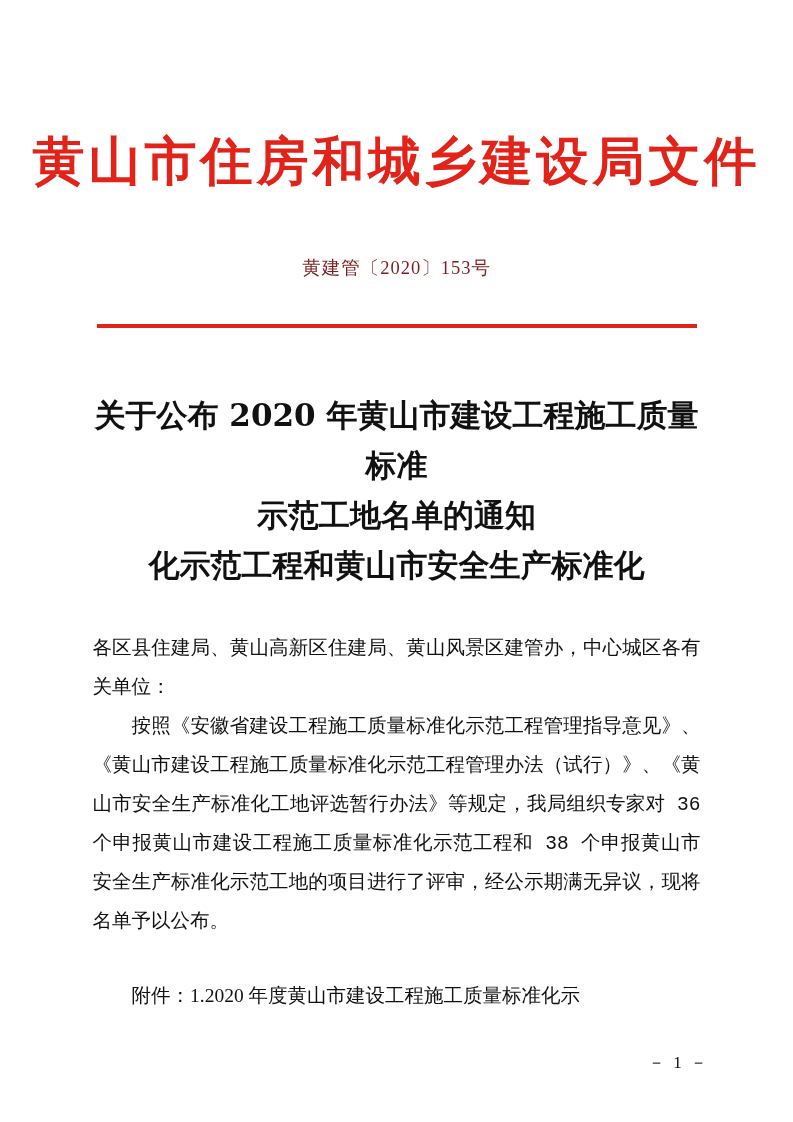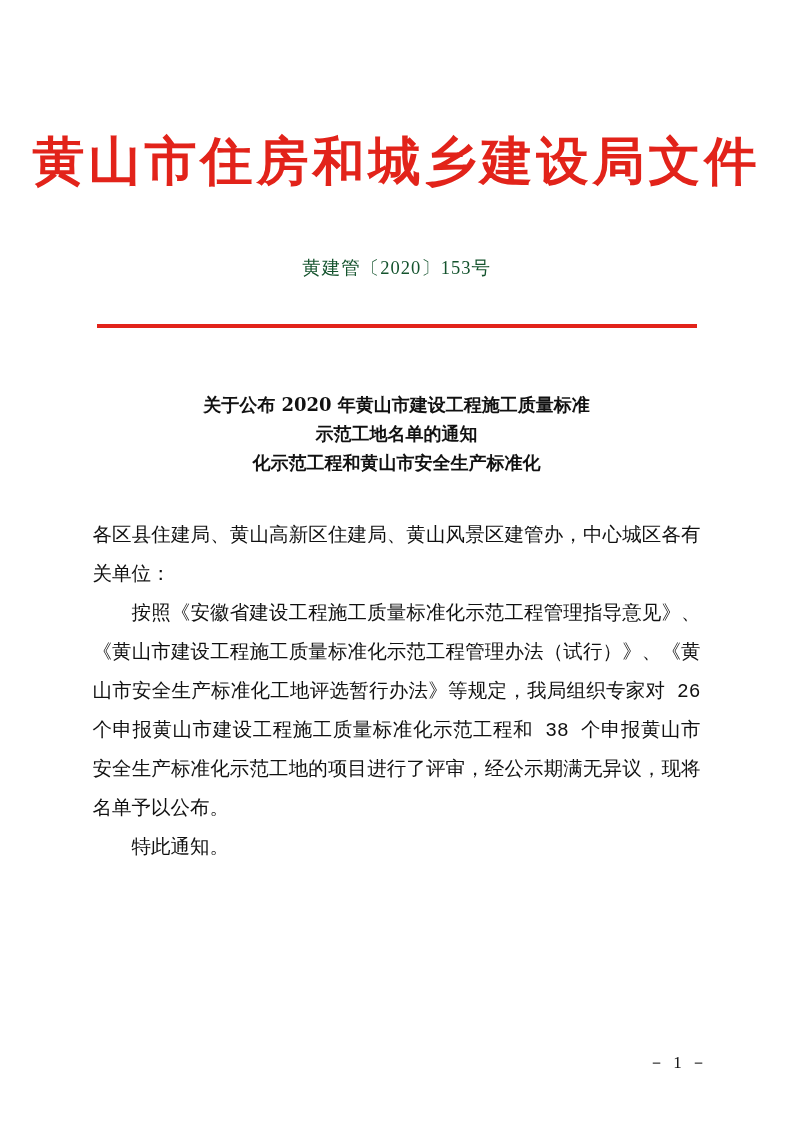--- a/index.html
+++ b/index.html
@@ -27,34 +27,34 @@
     font-size: 52px;
     letter-spacing: 4px;
     line-height: 1.25;
     white-space: nowrap;
   }
   .doc-number {
     text-align: center;
     margin-top: 62px;
     font-size: 18.5px;
     letter-spacing: 1px;
-    color: #14532d;
+    color: #7f1d1d;
   }
   .red-rule {
     width: 600px;
     height: 3.5px;
     background: #e2231a;
     margin: 44px auto 0 auto;
   }
   .doc-title {
     margin-top: 62px;
     text-align: center;
     font-family: "DejaVu Serif", "Liberation Serif", serif;
     font-weight: bold;
-    font-size: 18px;
+    font-size: 31px;
     line-height: 1.62;
     color: #111;
     padding: 0 86px;
   }
   .doc-title .tline { display: block; }
   .body-block {
     margin: 40px auto 0 auto;
     width: 608px;
     font-size: 19.5px;
     line-height: 2.0;
@@ -98,20 +98,20 @@
   <div class="red-rule"></div>
 
   <div class="doc-title">
     <span class="tline">关于公布 2020 年黄山市建设工程施工质量标准</span>
     <span class="tline">示范工地名单的通知</span>
     <span class="tline">化示范工程和黄山市安全生产标准化</span>
   </div>
 
   <div class="body-block">
     <p>各区县住建局、黄山高新区住建局、黄山风景区建管办，中心城区各有关单位：</p>
-    <p class="indent2 gap-before">按照《安徽省建设工程施工质量标准化示范工程管理指导意见》、《黄山市建设工程施工质量标准化示范工程管理办法（试行）》、《黄山市安全生产标准化工地评选暂行办法》等规定，我局组织专家对 26 个申报黄山市建设工程施工质量标准化示范工程和 38 个申报黄山市安全生产标准化示范工地的项目进行了评审，经公示期满无异议，现将名单予以公布。</p>
-    <p class="indent2 gap-before">特此通知。</p>
+    <p class="indent2 gap-before">按照《安徽省建设工程施工质量标准化示范工程管理指导意见》、《黄山市建设工程施工质量标准化示范工程管理办法（试行）》、《黄山市安全生产标准化工地评选暂行办法》等规定，我局组织专家对 36 个申报黄山市建设工程施工质量标准化示范工程和 38 个申报黄山市安全生产标准化示范工地的项目进行了评审，经公示期满无异议，现将名单予以公布。</p>
   </div>
 
+  <div class="attachment">附件：1.2020 年度黄山市建设工程施工质量标准化示</div>
 
   <div class="page-number">－ 1 －</div>
 
 </div>
 
 </body></html>

